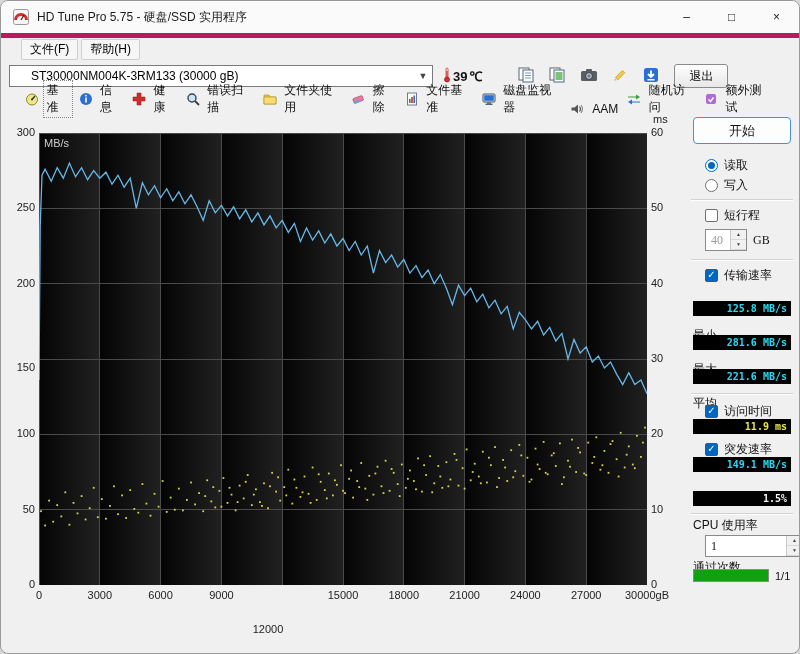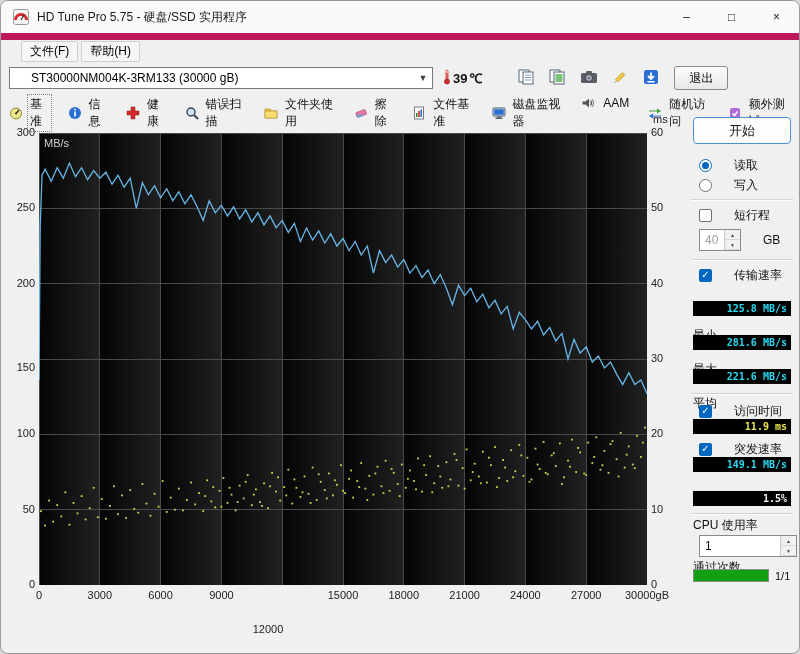--- a/index.html
+++ b/index.html
@@ -1,55 +1,55 @@
 <!DOCTYPE html>
 <html><head>
 <meta charset="utf-8">
 <style>
   html,body{margin:0;padding:0;background:#d8d8d8;font-family:"Liberation Sans",sans-serif;}
   .window{position:relative;width:800px;height:654px;background:#f0f0f0;border:1px solid #9a9a9a;
           border-radius:8px;overflow:hidden;box-sizing:border-box;}
   
-  .titlebar{height:32px;background:#fafafa;display:flex;align-items:center;border-bottom:7px solid #be185d;}
+  .titlebar{height:32px;background:#fafafa;display:flex;align-items:center;border-bottom:5px solid #be185d;}
   .app-icon{width:16px;height:16px;margin:0 8px 0 12px;display:inline-flex;}
   .title-text{font-size:12px;color:#1a1a1a;}
   .win-controls{margin-left:auto;display:flex;height:100%;}
   .win-btn{width:45px;display:flex;align-items:center;justify-content:center;font-size:12px;color:#222;cursor:default;}
   
   .menubar{height:22px;display:flex;align-items:center;padding-left:20px;font-size:12px;background:#f0f0f0;}
   .menu-item{padding:1px 8px;border:1px solid #cfcfcf;background:#f6f6f6;margin-right:3px;border-radius:2px;}
   
   .toolbar{height:32px;display:flex;align-items:center;padding:0 8px;}
   .combo{width:424px;height:22px;background:#fff;border:1px solid #7a7a7a;display:flex;align-items:center;
          font-size:12px;padding-left:21px;box-sizing:border-box;}
   .combo-arrow{margin-left:auto;width:18px;text-align:center;color:#444;font-size:9px;}
   .temp{display:flex;align-items:center;gap:2px;font-weight:bold;font-size:13px;margin-left:10px;color:#111;}
   .tool-group{display:flex;gap:5px;margin-left:32px;}
   .tool-btn{width:26px;height:24px;display:flex;align-items:center;justify-content:center;background:transparent;border:none;padding:0;}
   .exit-btn{margin-left:10px;height:24px;padding:0 14px;font-size:12px;background:linear-gradient(#fdfdfd,#e8e8e8);
             border:1px solid #8a8a8a;border-radius:3px;}
   
-  .tabbar{height:26px;display:flex;align-items:flex-start;padding:0 8px;gap:16px;font-size:12px;color:#111;}
+  .tabbar{height:26px;display:flex;align-items:flex-end;padding:0 24px;gap:6px;font-size:12px;color:#111;}
   .tab{display:flex;align-items:center;gap:4px;}
   .tab-ic{width:15px;height:15px;display:inline-flex;}
   .tab .lbl{padding:1px 2px;border:1px dotted transparent;}
   .tab.active .lbl{border-color:#888;}
   
   .chart-wrap{position:absolute;left:0;top:114px;width:686px;height:505px;}
   #plot-svg{position:absolute;left:38px;top:18px;}
   .ylab-left{position:absolute;left:0;width:34px;text-align:right;font-size:11px;color:#222;}
   .ylab-right{position:absolute;left:650px;width:26px;font-size:11px;color:#222;}
   .xlab{position:absolute;top:474px;font-size:11px;color:#222;transform:translateX(-50%);white-space:nowrap;}
   .unit-mbs{position:absolute;left:43px;top:22px;font-size:11px;color:#cfcfcf;z-index:2;}
   .unit-ms{position:absolute;left:652px;top:-2px;font-size:11px;color:#222;}
   
   .panel{position:absolute;left:690px;top:114px;width:106px;height:510px;font-size:12px;color:#111;}
   .start-btn{position:absolute;left:2px;top:2px;width:98px;height:27px;background:#fdfdfd;border:1px solid #4a90d9;
              border-radius:4px;font-size:13px;color:#111;}
-  .row{position:absolute;left:8px;display:flex;align-items:center;gap:22px;height:16px;}
+  .row{position:absolute;left:14px;display:flex;align-items:center;gap:6px;height:16px;font-family:Liberation Serif, serif;}
   .plabel{position:absolute;left:2px;margin-top:40px;}
   .rd{position:relative;width:13px;height:13px;border-radius:50%;border:1px solid #707070;background:#fff;box-sizing:border-box;flex:none;}
   .rd.on{border-color:#0067c0;}
   .rd.on::after{content:"";position:absolute;inset:2px;border-radius:50%;background:#0067c0;}
   .cb{width:13px;height:13px;border:1px solid #707070;border-radius:2px;background:#fff;box-sizing:border-box;
       display:flex;align-items:center;justify-content:center;flex:none;}
   .cb .ck{display:none;font-size:10px;line-height:10px;color:#fff;}
   .cb.on{background:#0067c0;border-color:#0067c0;}
   .cb.on .ck{display:block;}
   .sep{position:absolute;left:0;width:102px;height:0;border-top:1px solid #d2d2d2;border-bottom:1px solid #fff;}

